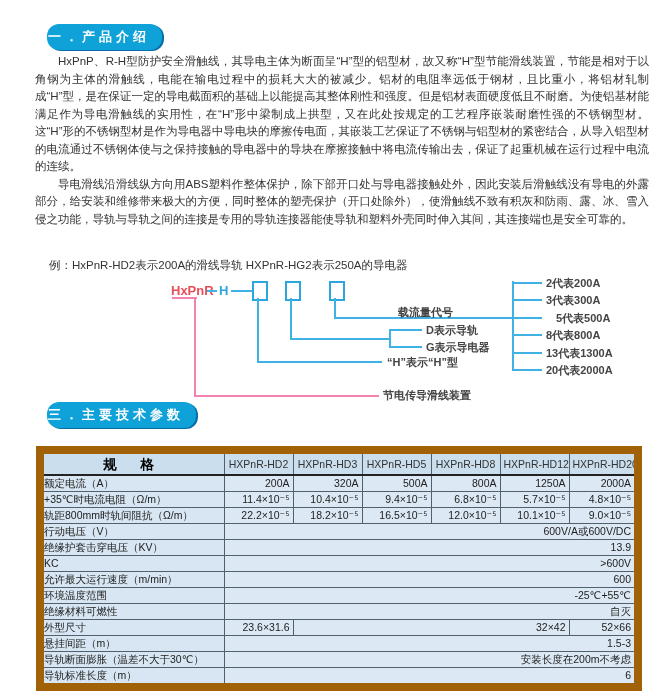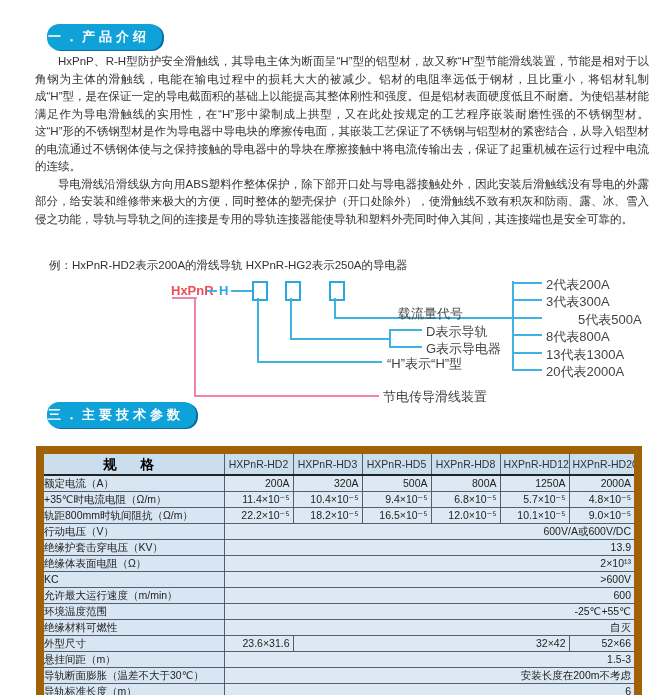--- a/index.html
+++ b/index.html
@@ -14,21 +14,21 @@
   .paras p{margin:0;text-indent:2em;font-size:11.5px;line-height:17.5px;color:#333;
            text-align:justify;}
   .example{position:absolute;left:49px;top:258px;font-size:11.5px;color:#333;white-space:nowrap;}
   
   .diagram{position:absolute;left:0;top:278px;width:664px;height:140px;}
   .dline{position:absolute;background:#3fb1e3;}
   .dline.h{height:2px;}
   .dline.v{width:2px;}
   .dline.pink{background:#f283ae;}
   .dbox{position:absolute;width:12px;height:16px;border:2px solid #2aa7de;background:#fff;}
-  .dlabel{position:absolute;font-size:13px;color:#444;white-space:nowrap;}
+  .dlabel{position:absolute;font-size:11px;color:#444;white-space:nowrap;font-weight:bold;}
   .dmodel{position:absolute;font-size:13px;font-weight:bold;color:#e94f58;white-space:nowrap;}
   .dH{position:absolute;font-size:13px;font-weight:bold;color:#2aa7de;}
   
   .spec{position:absolute;left:36px;top:446px;width:598px;border-collapse:collapse;
         table-layout:fixed;border:8px solid #a16207;}
   .spec th,.spec td{border:1px solid #50606c;font-size:10.5px;color:#222;height:15px;
         line-height:13px;padding:0 3px;text-align:center;overflow:hidden;white-space:nowrap;}
   .spec thead th{background:#cadeee;height:20px;font-weight:normal;color:#333;
         border-bottom:2px solid #222;}
   .spec th.spec-h{font-size:13.5px;font-weight:bold;color:#000;letter-spacing:10px;}
@@ -75,21 +75,21 @@
     <div class="dline v" style="left:334px;top:20px;height:21px;"></div>
     <div class="dline h" style="left:334px;top:39px;width:180px;"></div>
     <div class="dlabel" style="left:398px;top:27px;">载流量代号</div>
     <div class="dline v" style="left:512px;top:3px;height:90px;"></div>
     <div id="code-list">
         <div class="dline h" style="left: 512px; top: 4px; width: 30px;"></div>
         <div class="dlabel" style="left: 546px; top: -2px;">2代表200A</div>
         <div class="dline h" style="left: 512px; top: 21.4px; width: 30px;"></div>
         <div class="dlabel" style="left: 546px; top: 15.4px;">3代表300A</div>
         <div class="dline h" style="left: 512px; top: 38.8px; width: 30px;"></div>
-        <div class="dlabel" style="left: 578px; top: 32.8px; text-align: right;">5代表500A</div>
+        <div class="dlabel" style="left: 556px; top: 32.8px; text-align: right;">5代表500A</div>
         <div class="dline h" style="left: 512px; top: 56.2px; width: 30px;"></div>
         <div class="dlabel" style="left: 546px; top: 50.2px;">8代表800A</div>
         <div class="dline h" style="left: 512px; top: 73.6px; width: 30px;"></div>
         <div class="dlabel" style="left: 546px; top: 67.6px;">13代表1300A</div>
         <div class="dline h" style="left: 512px; top: 91px; width: 30px;"></div>
         <div class="dlabel" style="left: 546px; top: 85px;">20代表2000A</div>
       </div>
 
     <div class="dline h pink" style="left:172px;top:19px;width:25px;"></div>
     <div class="dline v pink" style="left:194px;top:19px;height:99px;"></div>
@@ -152,24 +152,20 @@
         </tr>
         <tr>
           <td class="lbl">行动电压（V）</td>
           <td class="val" colspan="6">600V/A或600V/DC</td>
         </tr>
         <tr>
           <td class="lbl">绝缘护套击穿电压（KV）</td>
           <td class="val" colspan="6">13.9</td>
         </tr>
         <tr>
-          <td class="lbl">绝缘体表面电阻（Ω）</td>
-          <td class="val" colspan="6">2×10¹³</td>
-        </tr>
-        <tr>
           <td class="lbl">KC</td>
           <td class="val" colspan="6">&gt;600V</td>
         </tr>
         <tr>
           <td class="lbl">允许最大运行速度（m/min）</td>
           <td class="val" colspan="6">600</td>
         </tr>
         <tr>
           <td class="lbl">环境温度范围</td>
           <td class="val" colspan="6">-25℃+55℃</td>

